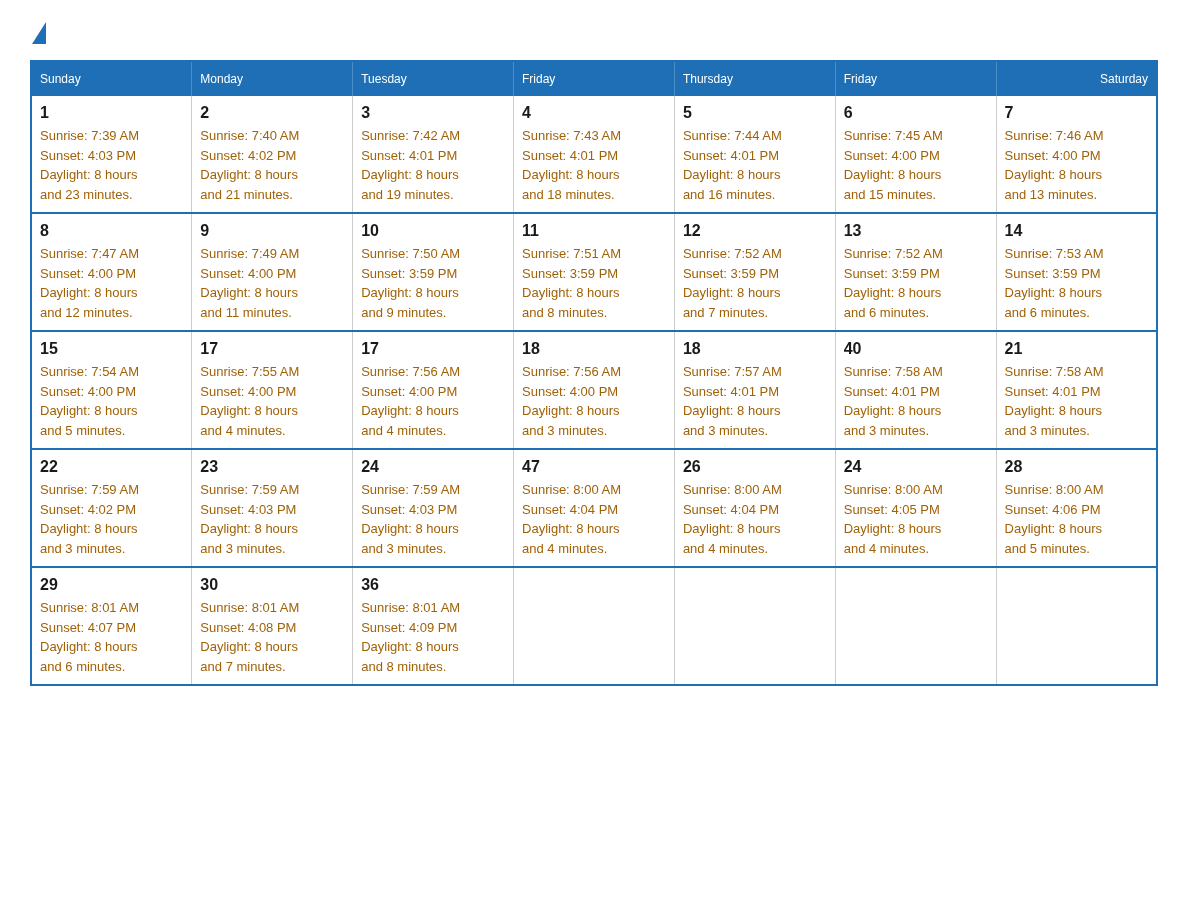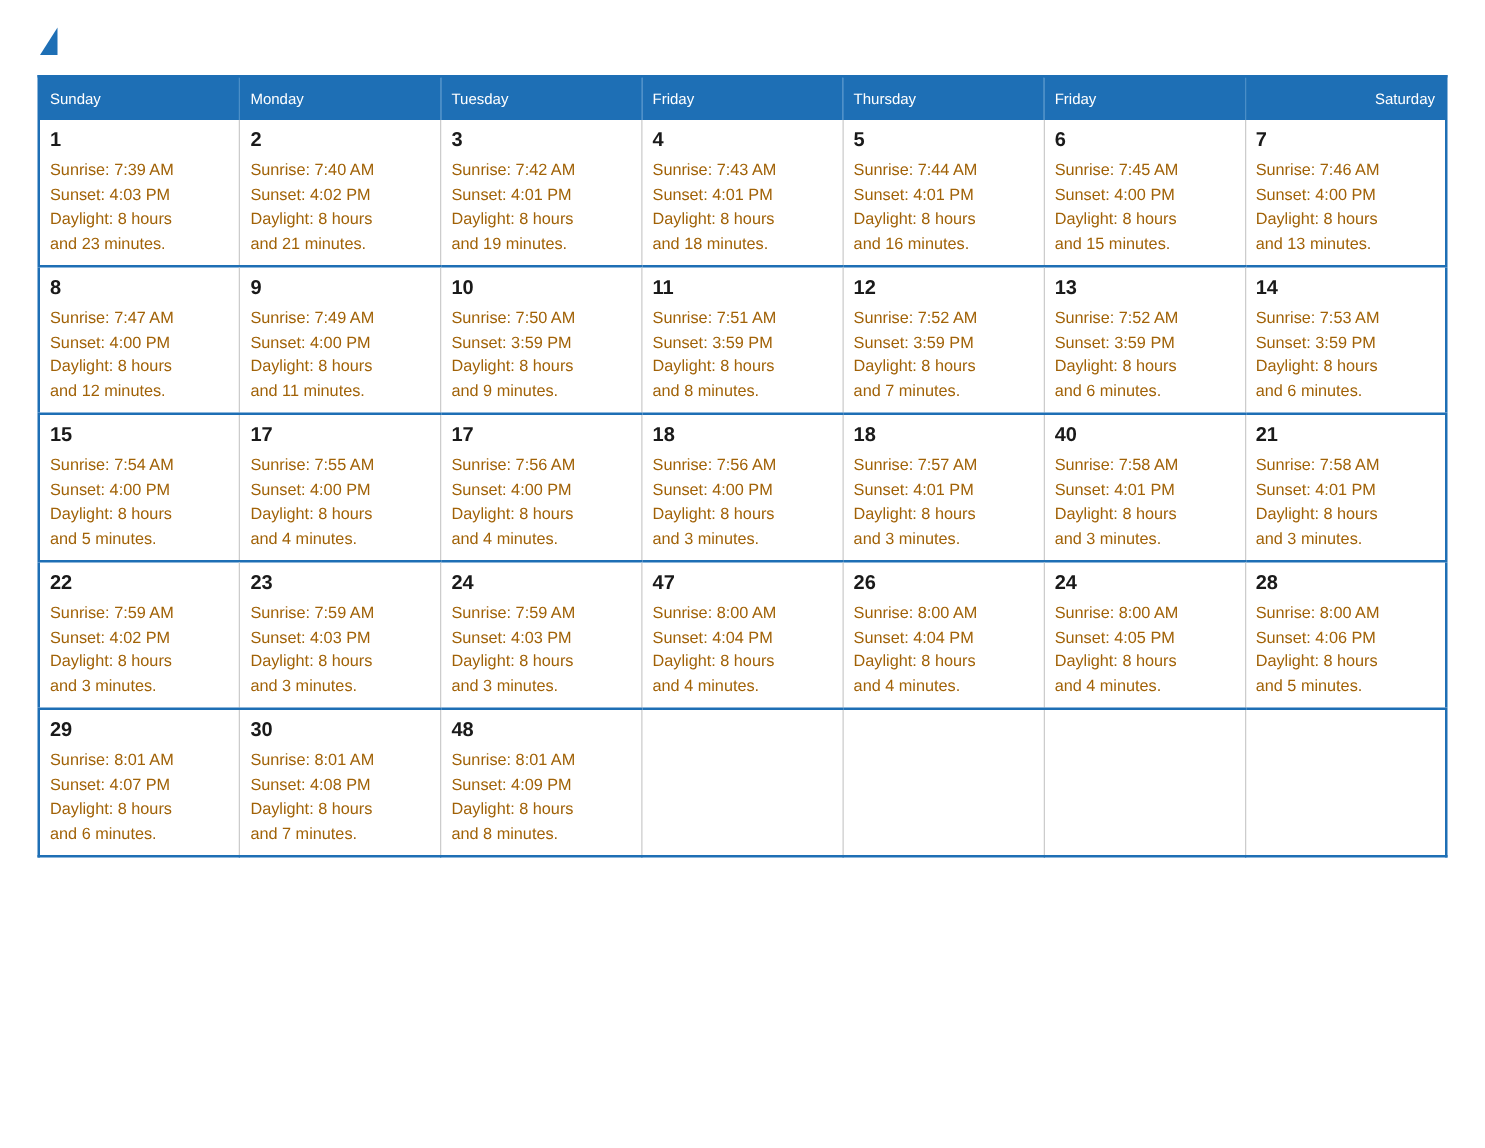--- a/index.html
+++ b/index.html
@@ -263,21 +263,21 @@
       <tr>
         <td>
           <span class="day-number">29</span>
 <div class="day-info">Sunrise: 8:01 AM<br>Sunset: 4:07 PM<br>Daylight: 8 hours<br>and 6 minutes.</div>
         </td>
         <td>
           <span class="day-number">30</span>
 <div class="day-info">Sunrise: 8:01 AM<br>Sunset: 4:08 PM<br>Daylight: 8 hours<br>and 7 minutes.</div>
         </td>
         <td>
-          <span class="day-number">48</span>
+          <span class="day-number">36</span>
 <div class="day-info">Sunrise: 8:01 AM<br>Sunset: 4:09 PM<br>Daylight: 8 hours<br>and 8 minutes.</div>
         </td>
         <td class="empty-cell"></td>
         <td class="empty-cell"></td>
         <td class="empty-cell"></td>
         <td class="empty-cell"></td>
       </tr>
     </tbody>
 </table>
 

